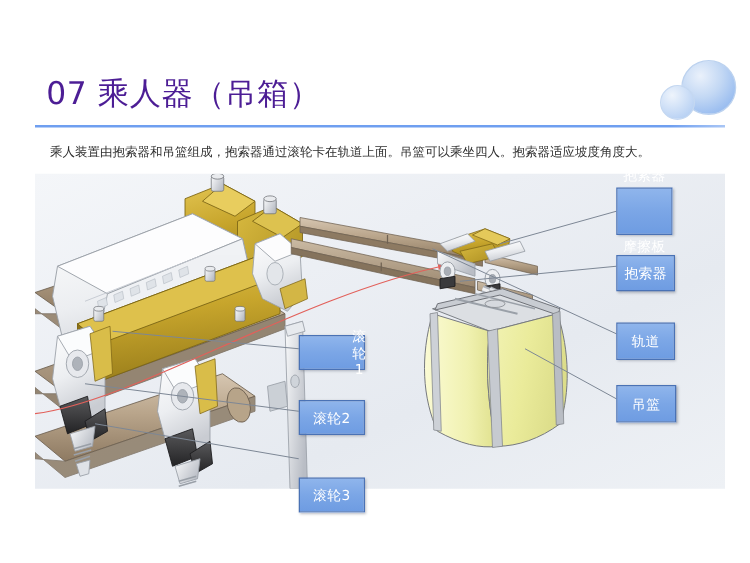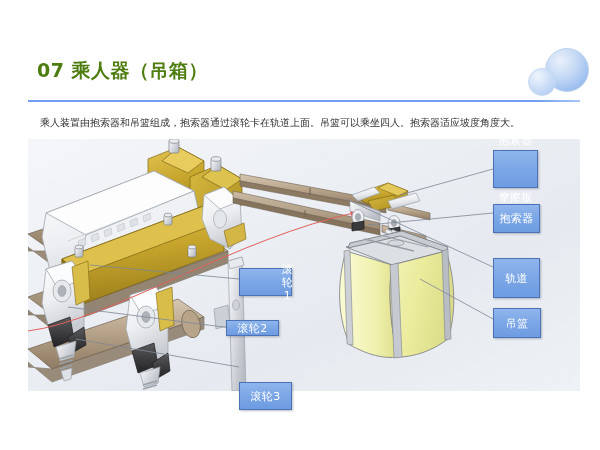--- a/index.html
+++ b/index.html
@@ -19,21 +19,21 @@
     border:1px solid #bcd2ef;
   }
   .circ.small{
     left:8px;top:30px;width:26px;height:26px;
     background:radial-gradient(circle at 34% 28%,#eef4fc 0%,#cfe0f7 45%,#a9c7f1 100%);
     border:1px solid #c5d8f1;
   }
 
   .page-title{
     position:absolute;left:37px;top:58px;
-    font-size:19px;color:#4d7c0f;letter-spacing:.5px;white-space:nowrap;font-weight:bold;
+    font-size:25px;color:#4c1d95;letter-spacing:.5px;white-space:nowrap;
   }
   .rule{
     position:absolute;left:28px;top:100px;width:552px;height:2px;
     background:linear-gradient(to right,#6f9ff0 0%,#6f9ff0 92%,#a9c6f5 100%);
   }
   .subtitle{
     position:absolute;left:40px;top:115px;width:530px;
     font-size:10px;color:#2f2f2f;line-height:16px;white-space:nowrap;
   }
 
@@ -302,33 +302,33 @@
 
   <div class="lbl two" style="left:493px;top:150px;width:45px;height:38px;flex-direction:column;">
     <span>抱索器</span>
     <span>摩擦板</span>
   </div>
 
   <div class="lbl" style="left:493px;top:204px;width:47px;height:29px;">
     <span>抱索器</span>
   </div>
 
-  <div class="lbl" style="left:493px;top:258px;width:47px;height:40px;">
+  <div class="lbl" style="left:493px;top:258px;width:47px;height:30px;">
     <span>轨道</span>
   </div>
 
   <div class="lbl" style="left:493px;top:308px;width:48px;height:30px;">
     <span>吊篮</span>
   </div>
 
   <div class="lbl" style="left:239px;top:268px;width:53px;height:28px;padding-left:44px;">
     <span>滚轮1</span>
   </div>
 
-  <div class="lbl" style="left:226px;top:320px;width:53px;height:16px;">
+  <div class="lbl" style="left:239px;top:320px;width:53px;height:28px;">
     <span>滚轮2</span>
   </div>
 
   <div class="lbl" style="left:239px;top:358px;width:53px;height:28px;margin-top:24px;">
     <span>滚轮3</span>
   </div>
 
 </div>
 
 </body></html>

